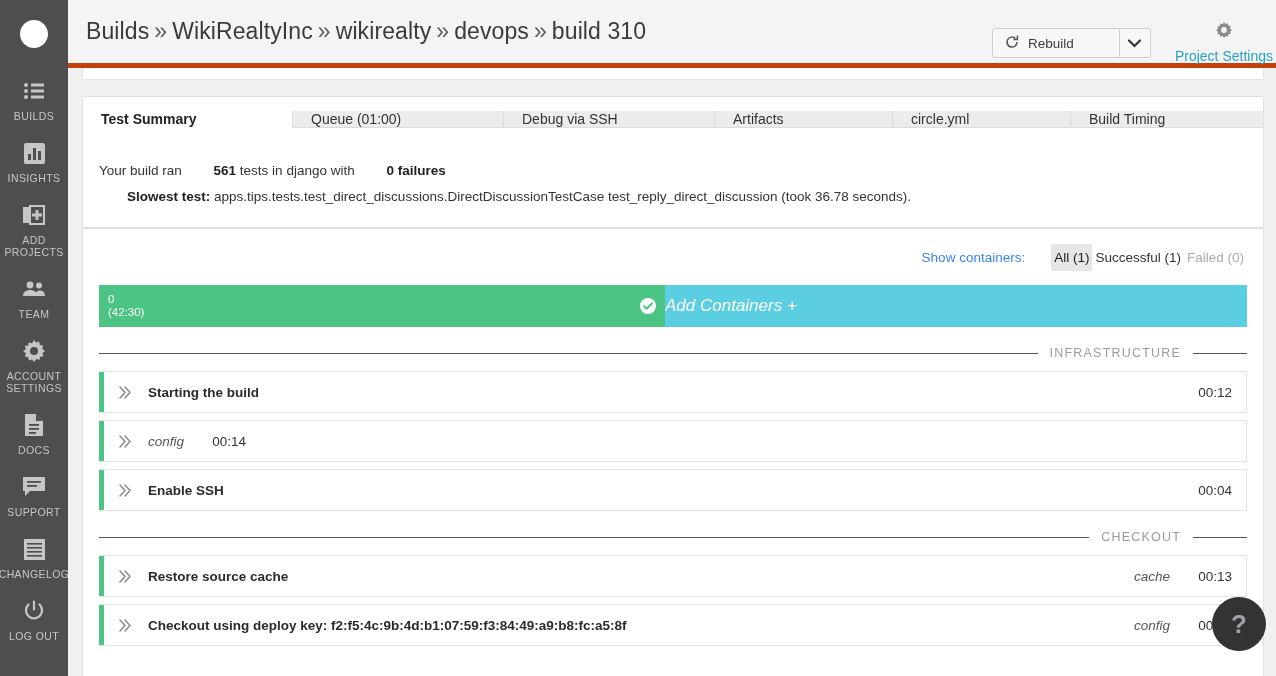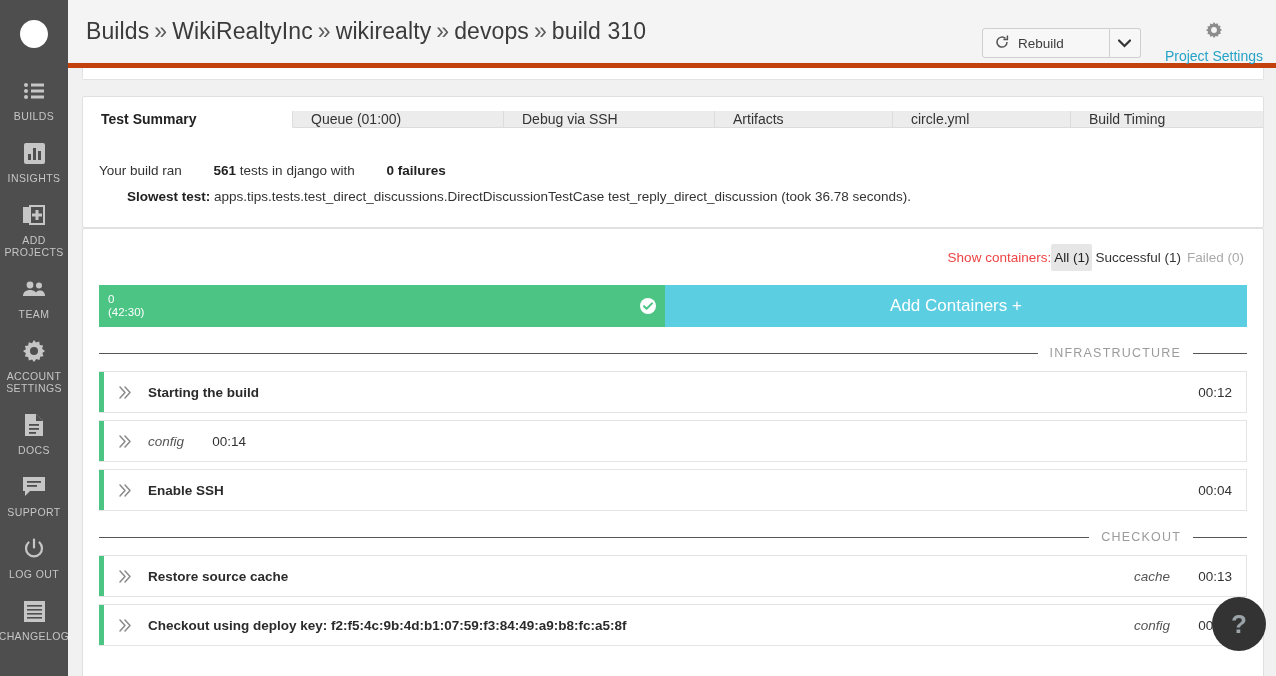--- a/index.html
+++ b/index.html
@@ -61,21 +61,21 @@
     font-size: 23px;
     color: #3b3b3b;
     font-weight: 400;
     white-space: nowrap;
     letter-spacing: 0.1px;
   }
   .breadcrumb .sep { color: #5d5d5d; padding: 0 5px; }
   .topbar-right {
     position: absolute; right: 0; top: 0; height: 86px;
     display: flex; align-items: center; gap: 0;
-    padding-right: 13px;
+    padding-right: 3px;
   }
   .rebuild-btn {
     height: 30px;
     background: #f7f7f7;
     border: 1px solid #cfcfcf;
     border-radius: 3px 0 0 3px;
     display: flex; align-items: center;
     padding: 0 18px 0 12px;
     font-size: 13.5px; color: #3c3c3c;
     cursor: pointer;
@@ -155,21 +155,21 @@
     background: #fff;
     border: 1px solid #e0e0e0;
     border-radius: 2px;
     padding: 0 16px;
   }
   .filters {
     display: flex; align-items: center; justify-content: flex-end;
     height: 56px; gap: 0;
     font-size: 13.5px;
   }
-  .filters-label { color: #ef4444; margin-right: 0; text-align: right; }
+  .filters-label { color: #3b82f6; margin-right: 26px; text-align: right; }
   .filter-btn {
     padding: 6px 3px;
     font-size: 13.5px; color: #333;
     background: transparent;
     border: none; border-radius: 2px;
     cursor: pointer;
   }
   .filter-btn.active { background: #e6e6e6; color: #222; }
   .filter-btn.disabled { color: #a9a9a9; cursor: default; }
 
@@ -186,23 +186,24 @@
   .container-ok .num { font-size: 11.5px; line-height: 13px; }
   .container-ok .dur { font-size: 11.5px; line-height: 13px; }
   .container-check {
     position: absolute; right: 9px; top: 50%; transform: translateY(-50%);
     width: 16px; height: 16px;
   }
   .add-containers {
     flex: 1;
     background: #5ccee2;
     color: #fff;
-    display: flex; align-items: center; justify-content: center;
+    display: flex; align-items: center; 
     font-size: 17px;
     cursor: pointer;
+    font-style: italic;
   }
 
   
   .section-div {
     display: flex; align-items: center;
     gap: 12px;
     height: 36px;
     margin-top: 8px;
   }
   .section-div .line { flex: 1; height: 1px; background: #555; }
@@ -345,39 +346,39 @@
           <path fill="#c6c6c6" d="M0 0h22v14H7l-5 5v-5H0z"></path>
           <rect x="4" y="4" width="14" height="1.8" fill="#4e4e4e"></rect>
           <rect x="4" y="8" width="10" height="1.8" fill="#4e4e4e"></rect>
         </svg>
       </span>
       <span class="nav-label">Support</span>
     </div>
 
     <div class="nav-item">
       <span class="nav-icon">
-        <svg width="22" height="22" viewBox="0 0 22 22">
-          <path d="M5.5 4.5a8 8 0 1 0 11 0" fill="none" stroke="#c6c6c6" stroke-width="2.2" stroke-linecap="round"></path>
-          <rect x="9.9" y="0.5" width="2.2" height="10" rx="1" fill="#c6c6c6"></rect>
-        </svg>
-      </span>
-      <span class="nav-label">Log Out</span>
-    </div>
-
-    <div class="nav-item">
-      <span class="nav-icon">
         <svg width="21" height="21" viewBox="0 0 21 21">
           <rect x="0" y="0" width="21" height="21" fill="#c6c6c6"></rect>
           <rect x="3" y="4" width="15" height="1.6" fill="#4e4e4e"></rect>
           <rect x="3" y="8" width="15" height="1.6" fill="#4e4e4e"></rect>
           <rect x="3" y="12" width="15" height="1.6" fill="#4e4e4e"></rect>
           <rect x="3" y="16" width="15" height="1.6" fill="#4e4e4e"></rect>
         </svg>
       </span>
       <span class="nav-label">Changelog</span>
+    </div>
+
+    <div class="nav-item">
+      <span class="nav-icon">
+        <svg width="22" height="22" viewBox="0 0 22 22">
+          <path d="M5.5 4.5a8 8 0 1 0 11 0" fill="none" stroke="#c6c6c6" stroke-width="2.2" stroke-linecap="round"></path>
+          <rect x="9.9" y="0.5" width="2.2" height="10" rx="1" fill="#c6c6c6"></rect>
+        </svg>
+      </span>
+      <span class="nav-label">Log Out</span>
     </div>
   </div>
 
   <div class="main">
 
     <div class="topbar">
       <div class="breadcrumb">
         <span>Builds</span><span class="sep">»</span><span>WikiRealtyInc</span><span class="sep">»</span><span>wikirealty</span><span class="sep">»</span><span>devops</span><span class="sep">»</span><span>build 310</span>
       </div>
 

